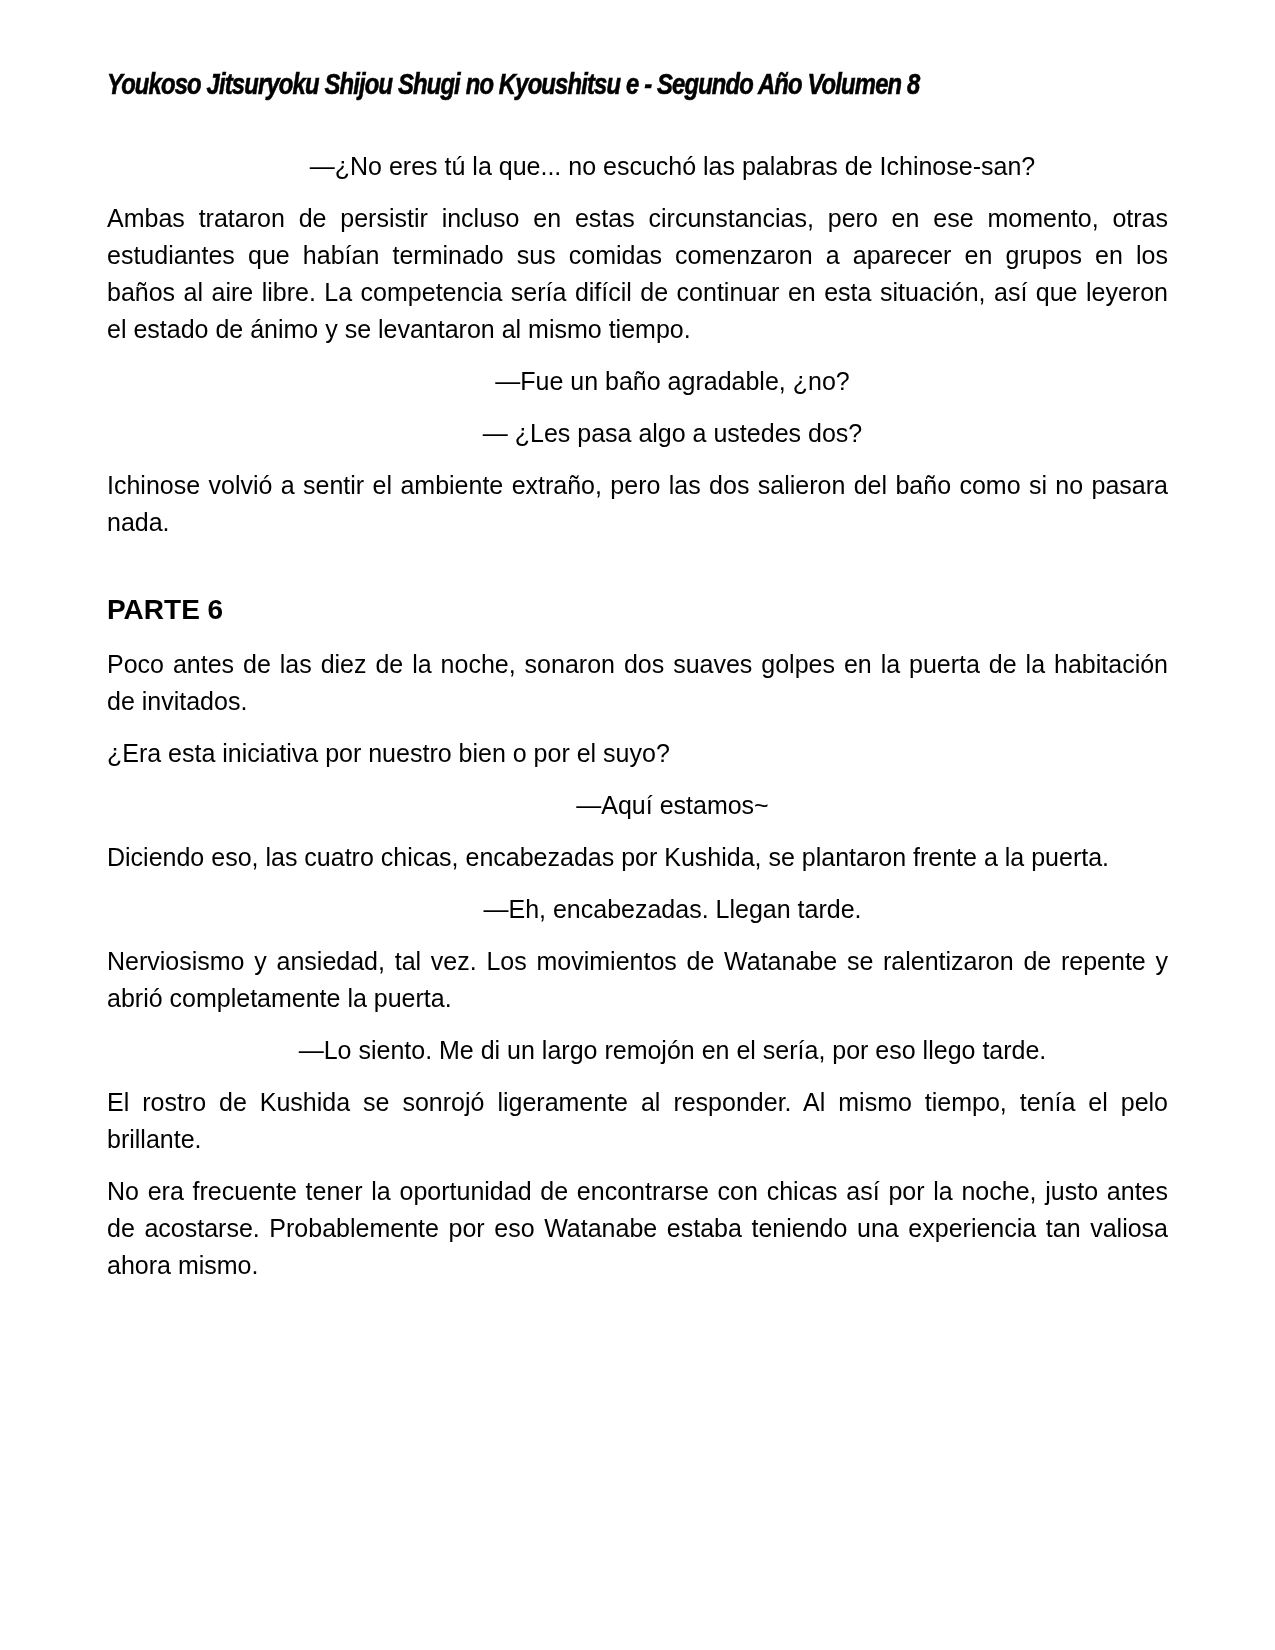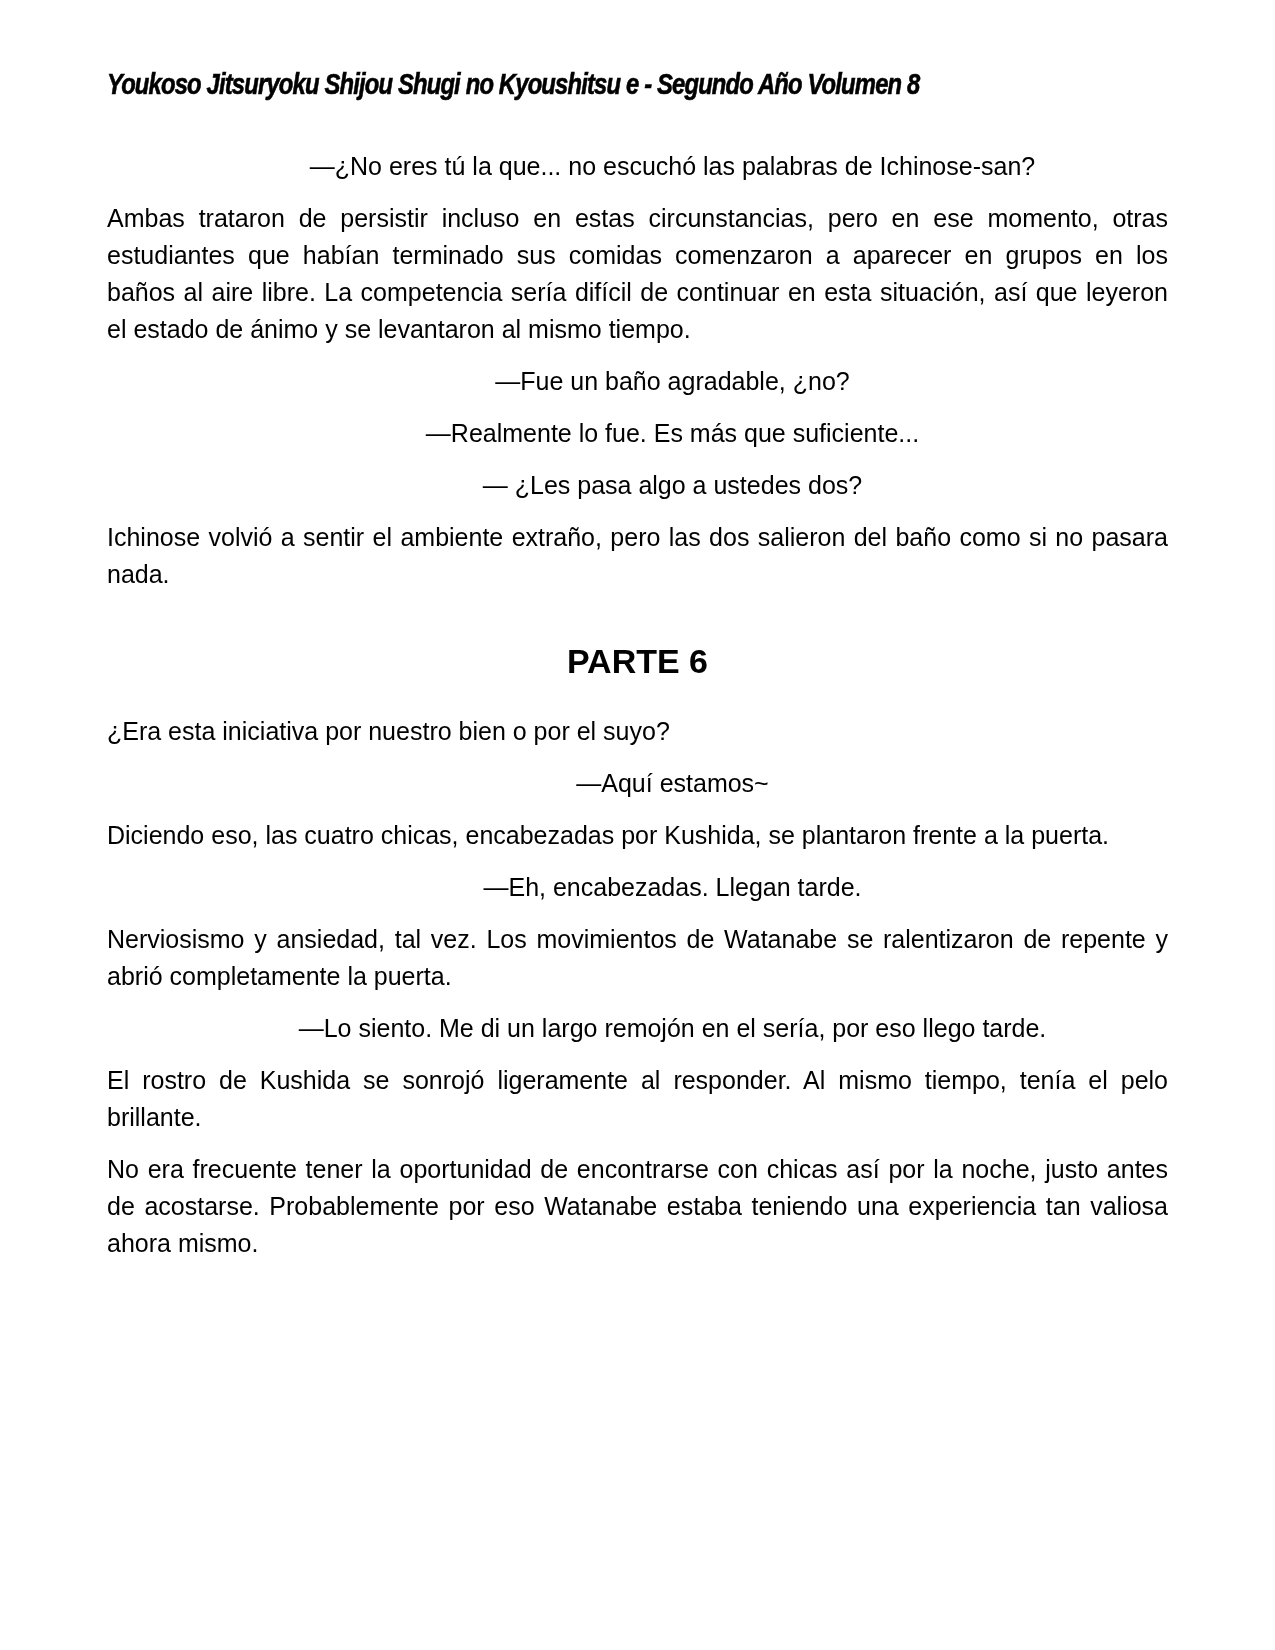--- a/index.html
+++ b/index.html
@@ -45,24 +45,24 @@
     line-height: 37px;
     text-align: justify;
   }
   .content p { margin: 0 0 15px 0; }
   .content p.dialogue {
     text-indent: 70px;
     text-align: center;
   }
   .content p.heading {
     font-weight: bold;
-    font-size: 34px;
-    text-align: center;
+    font-size: 28px;
+    text-align: left;
     margin-top: 50px;
-    margin-bottom: 33px;
+    margin-bottom: 18px;
   }
   
   .footer {
     position: absolute;
     left: 107px;
     right: 107px;
     top: 1504px;
   }
   .footer-rule .rule-thick {
     height: 5px;
@@ -105,24 +105,24 @@
 <div class="page">
 
   <div class="header">
     <span class="doc-title">Youkoso Jitsuryoku Shijou Shugi no Kyoushitsu e - Segundo Año Volumen 8</span>
   </div>
 
   <div class="content">
       <p class="dialogue">—¿No eres tú la que... no escuchó las palabras de Ichinose-san?</p>
       <p class="body">Ambas trataron de persistir incluso en estas circunstancias, pero en ese momento, otras estudiantes que habían terminado sus comidas comenzaron a aparecer en grupos en los baños al aire libre. La competencia sería difícil de continuar en esta situación, así que leyeron el estado de ánimo y se levantaron al mismo tiempo.</p>
       <p class="dialogue">—Fue un baño agradable, ¿no?</p>
-      <p class="dialogue">—Realmente lo fue. Es más que suficiente...</p>
       <p class="dialogue">— ¿Les pasa algo a ustedes dos?</p>
       <p class="body">Ichinose volvió a sentir el ambiente extraño, pero las dos salieron del baño como si no pasara nada.</p>
       <p class="heading">PARTE 6</p>
+      <p class="body">Poco antes de las diez de la noche, sonaron dos suaves golpes en la puerta de la habitación de invitados.</p>
       <p class="body">¿Era esta iniciativa por nuestro bien o por el suyo?</p>
       <p class="dialogue">—Aquí estamos~</p>
       <p class="body">Diciendo eso, las cuatro chicas, encabezadas por Kushida, se plantaron frente a la puerta.</p>
       <p class="dialogue">—Eh, encabezadas. Llegan tarde.</p>
       <p class="body">Nerviosismo y ansiedad, tal vez. Los movimientos de Watanabe se ralentizaron de repente y abrió completamente la puerta.</p>
       <p class="dialogue">—Lo siento. Me di un largo remojón en el sería, por eso llego tarde.</p>
       <p class="body">El rostro de Kushida se sonrojó ligeramente al responder. Al mismo tiempo, tenía el pelo brillante.</p>
       <p class="body">No era frecuente tener la oportunidad de encontrarse con chicas así por la noche, justo antes de acostarse. Probablemente por eso Watanabe estaba teniendo una experiencia tan valiosa ahora mismo.</p>
     </div>
 

